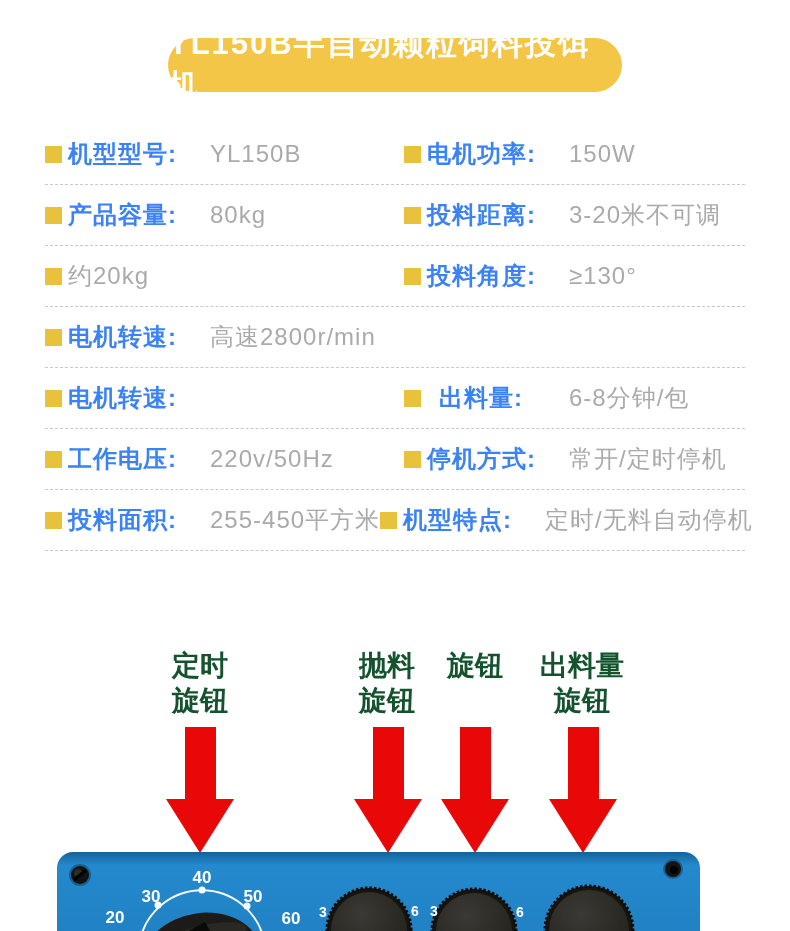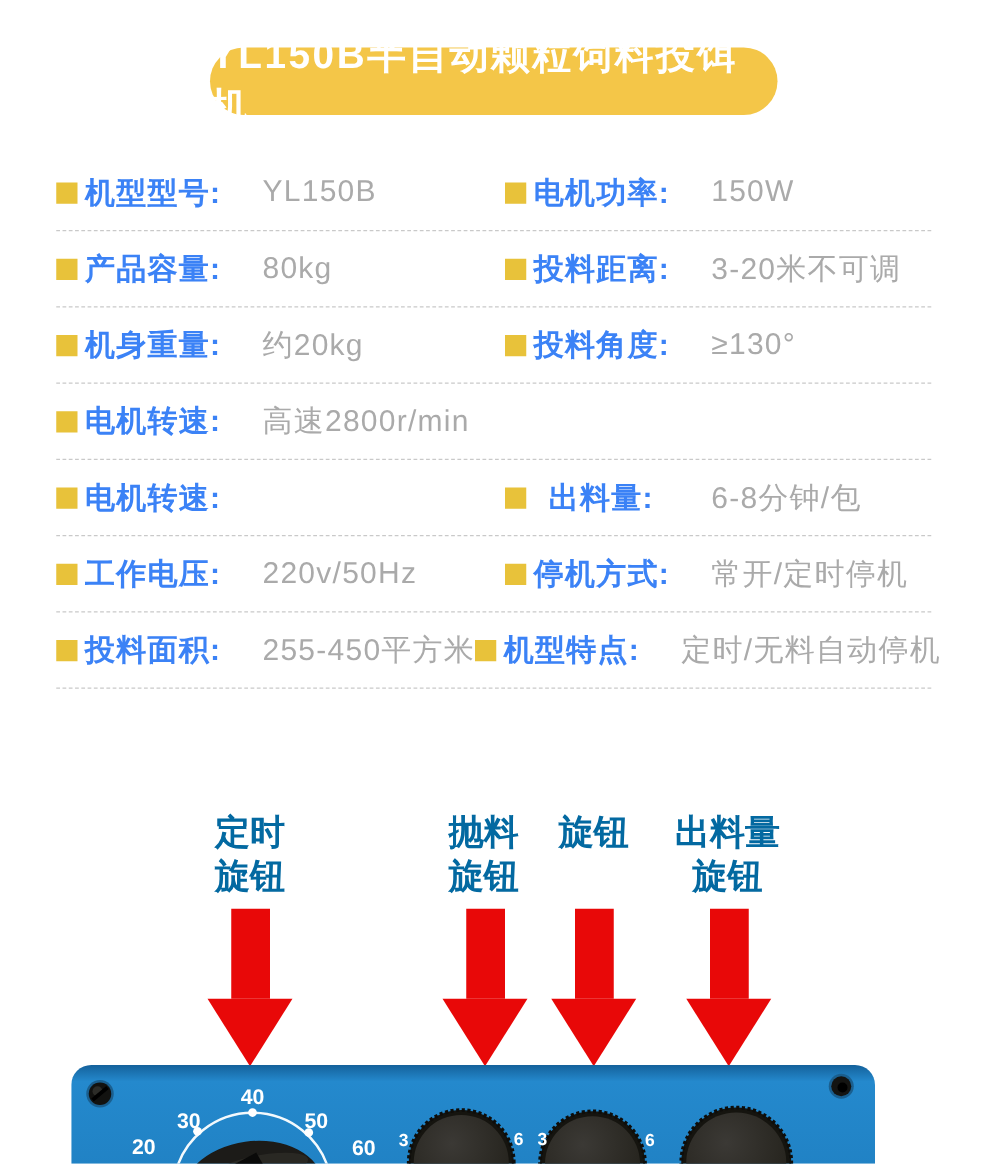--- a/index.html
+++ b/index.html
@@ -20,21 +20,21 @@
   .cell.left { width:359px; }
   .cell.right { flex:1; }
   .bullet { width:17px; height:17px; background:#e8c23a; margin-right:6px; flex:none; }
   .spec-label { font-size:24px; font-weight:bold; color:#3b82f6; letter-spacing:1px;
     width:142px; flex:none; white-space:nowrap; }
   .spec-label.indent { padding-left:12px; }
   .spec-value { font-size:24px; color:#aaaaaa; letter-spacing:1px; white-space:nowrap; }
 
   
   .callout { position:absolute; top:648px; width:140px; text-align:center;
-    font-size:28px; font-weight:bold; color:#0369a1; line-height:35px; }
+    font-size:28px; font-weight:bold; color:#14532d; line-height:35px; }
   .co1 { left:130px; } .co2 { left:317px; } .co3 { left:405px; } .co4 { left:512px; }
 
   
   .arrow { position:absolute; top:727px; width:68px; height:126px; }
   .ar1 { left:166px; } .ar2 { left:354px; } .ar3 { left:441px; } .ar4 { left:549px; }
   .arrow .shaft { width:31px; height:72px; background:#e80808; margin:0 auto; }
   .arrow .head { width:0; height:0; margin:0 auto;
     border-left:34px solid transparent; border-right:34px solid transparent;
     border-top:54px solid #e80808; }
 
@@ -75,21 +75,20 @@
       <div class="cell right">
         <span class="bullet"></span>
         <span class="spec-label">投料距离:</span>
         <span class="spec-value">3-20米不可调</span>
       </div>
     </div>
 
     <div class="spec-row">
       <div class="cell left">
         <span class="bullet"></span>
-        <span class="spec-label">机身重量:</span>
         <span class="spec-value">约20kg</span>
       </div>
       <div class="cell right">
         <span class="bullet"></span>
         <span class="spec-label">投料角度:</span>
         <span class="spec-value">≥130°</span>
       </div>
     </div>
 
     <div class="spec-row">

